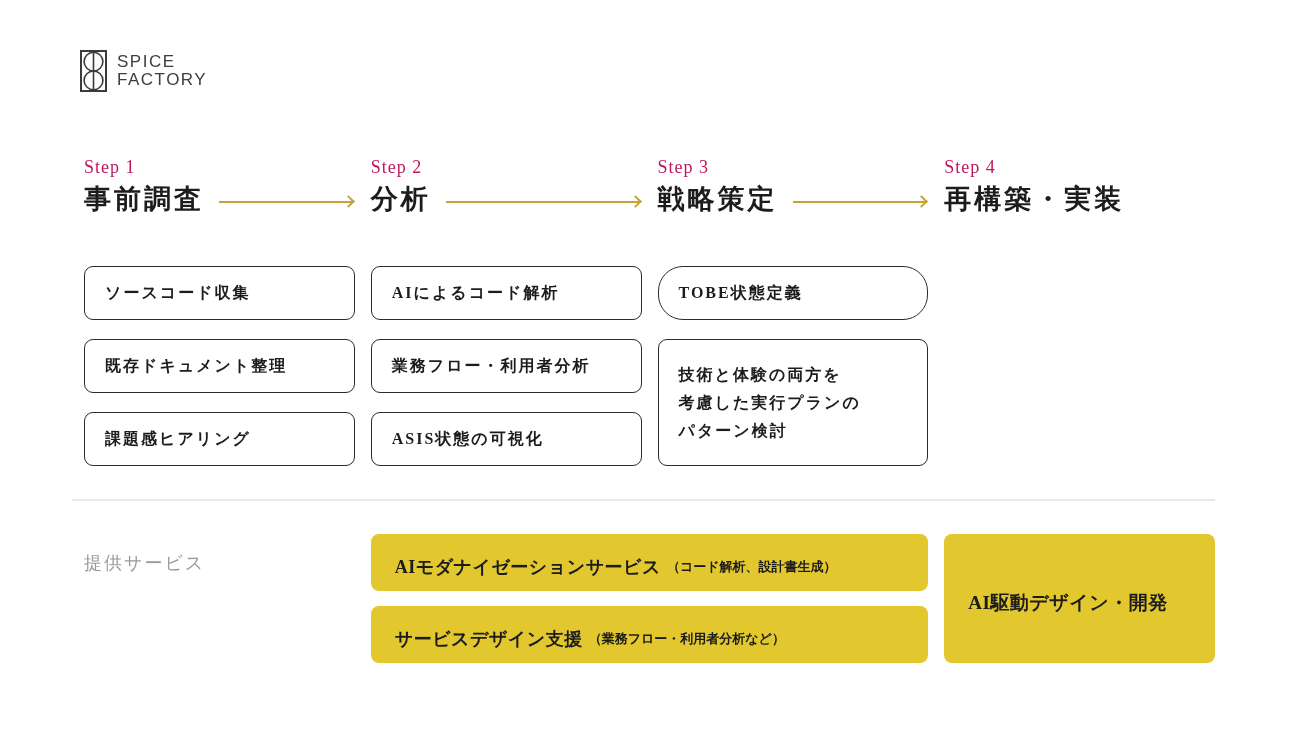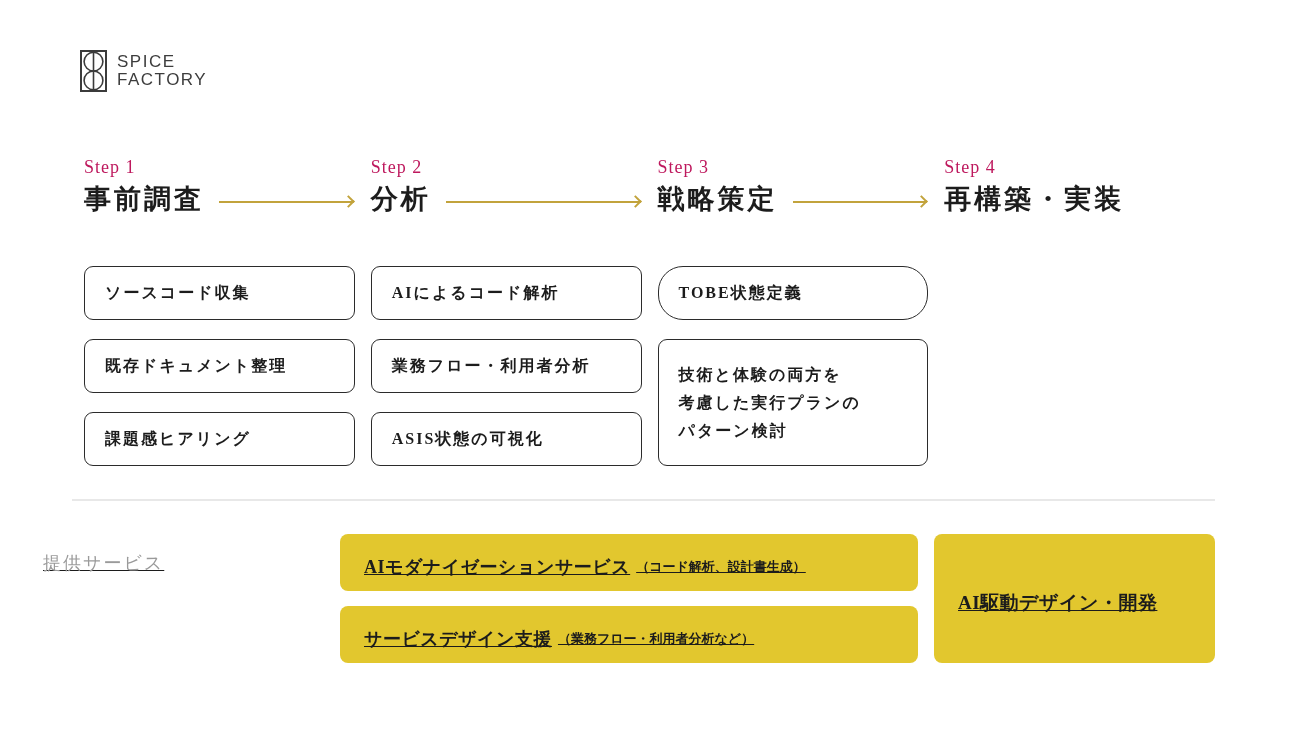--- a/index.html
+++ b/index.html
@@ -27,23 +27,23 @@
 
   .tbox { border: 1.5px solid #2b2b2b; border-radius: 9px; background: #fff;
           display: flex; align-items: center; padding: 0 12px 0 20px; }
   .tbox-text { font-size: 16px; font-weight: bold; letter-spacing: 2px;
                white-space: pre-line; line-height: 1.75; }
 
   
   .divider { margin: 33px 85px 0 72px; height: 2px; background: #e8e8e8; }
 
   
-  .services { margin: 33px 85px 0 43px; display: grid;
+  .services { margin: 33px 85px 0 84px; display: grid;
               grid-template-columns: repeat(4, 1fr); column-gap: 16px;
-              grid-template-rows: 57px 57px; row-gap: 15px; text-decoration: underline; }
+              grid-template-rows: 57px 57px; row-gap: 15px; }
   .svc-label { grid-column: 1; grid-row: 1; align-self: center;
                font-size: 18px; color: #9a9a9a; letter-spacing: 2px; }
   .ybox { background: #e2c72e; border-radius: 8px; display: flex; align-items: baseline; padding: 8px 16px 0 24px; }
   .ybox { align-items: center; }
   .ybox-main { font-size: 18px; font-weight: bold; letter-spacing: 0.5px; white-space: nowrap; }
   .ybox-sub { font-size: 13px; font-weight: bold; margin-left: 6px; white-space: nowrap; }
   .ybox-tall .ybox-main { font-size: 19px; }
 
   .pos-c1r2 { grid-column: 1; grid-row: 2; } .pos-c1r3 { grid-column: 1; grid-row: 3; } .pos-c1r4 { grid-column: 1; grid-row: 4; }
   .pos-c2r2 { grid-column: 2; grid-row: 2; } .pos-c2r3 { grid-column: 2; grid-row: 3; } .pos-c2r4 { grid-column: 2; grid-row: 4; }

